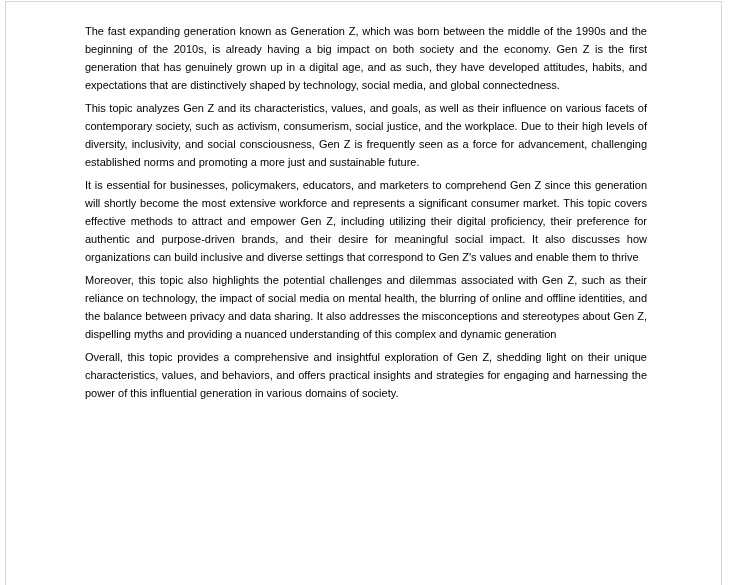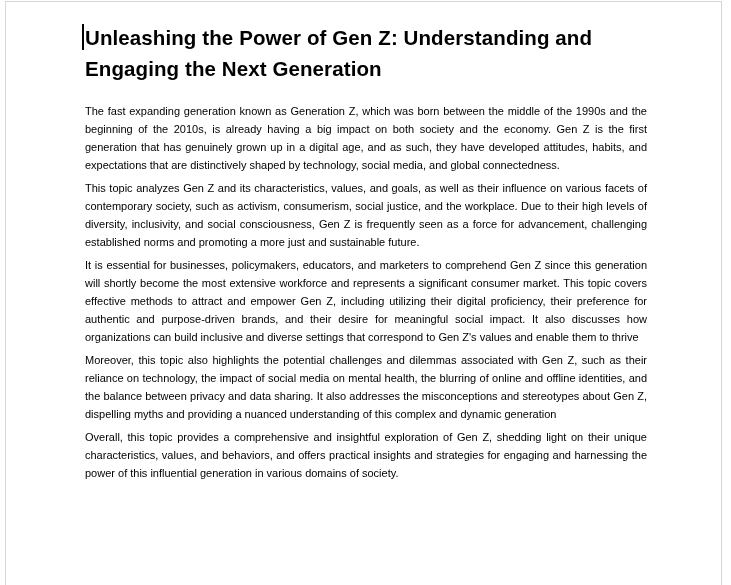--- a/index.html
+++ b/index.html
@@ -54,22 +54,19 @@
     line-height: 18px;
     text-align: justify;
     color: #000000;
   }
 </style>
 </head>
 <body>
 
 <div class="page">
   <div class="doc">
-    <h1 class="title">
-      <span class="caret"></span><span>Unleashing the Power of Gen Z: Understanding and Engaging the Next Generation</span>
-    </h1>
     <p class="para">The fast expanding generation known as Generation Z, which was born between the middle of the 1990s and the beginning of the 2010s, is already having a big impact on both society and the economy. Gen Z is the first generation that has genuinely grown up in a digital age, and as such, they have developed attitudes, habits, and expectations that are distinctively shaped by technology, social media, and global connectedness.</p>
     <p class="para">This topic analyzes Gen Z and its characteristics, values, and goals, as well as their influence on various facets of contemporary society, such as activism, consumerism, social justice, and the workplace. Due to their high levels of diversity, inclusivity, and social consciousness, Gen Z is frequently seen as a force for advancement, challenging established norms and promoting a more just and sustainable future.</p>
     <p class="para">It is essential for businesses, policymakers, educators, and marketers to comprehend Gen Z since this generation will shortly become the most extensive workforce and represents a significant consumer market. This topic covers effective methods to attract and empower Gen Z, including utilizing their digital proficiency, their preference for authentic and purpose-driven brands, and their desire for meaningful social impact. It also discusses how organizations can build inclusive and diverse settings that correspond to Gen Z's values and enable them to thrive</p>
     <p class="para">Moreover, this topic also highlights the potential challenges and dilemmas associated with Gen Z, such as their reliance on technology, the impact of social media on mental health, the blurring of online and offline identities, and the balance between privacy and data sharing. It also addresses the misconceptions and stereotypes about Gen Z, dispelling myths and providing a nuanced understanding of this complex and dynamic generation</p>
     <p class="para">Overall, this topic provides a comprehensive and insightful exploration of Gen Z, shedding light on their unique characteristics, values, and behaviors, and offers practical insights and strategies for engaging and harnessing the power of this influential generation in various domains of society.</p>
   </div>
 </div>
 
 </body></html>

